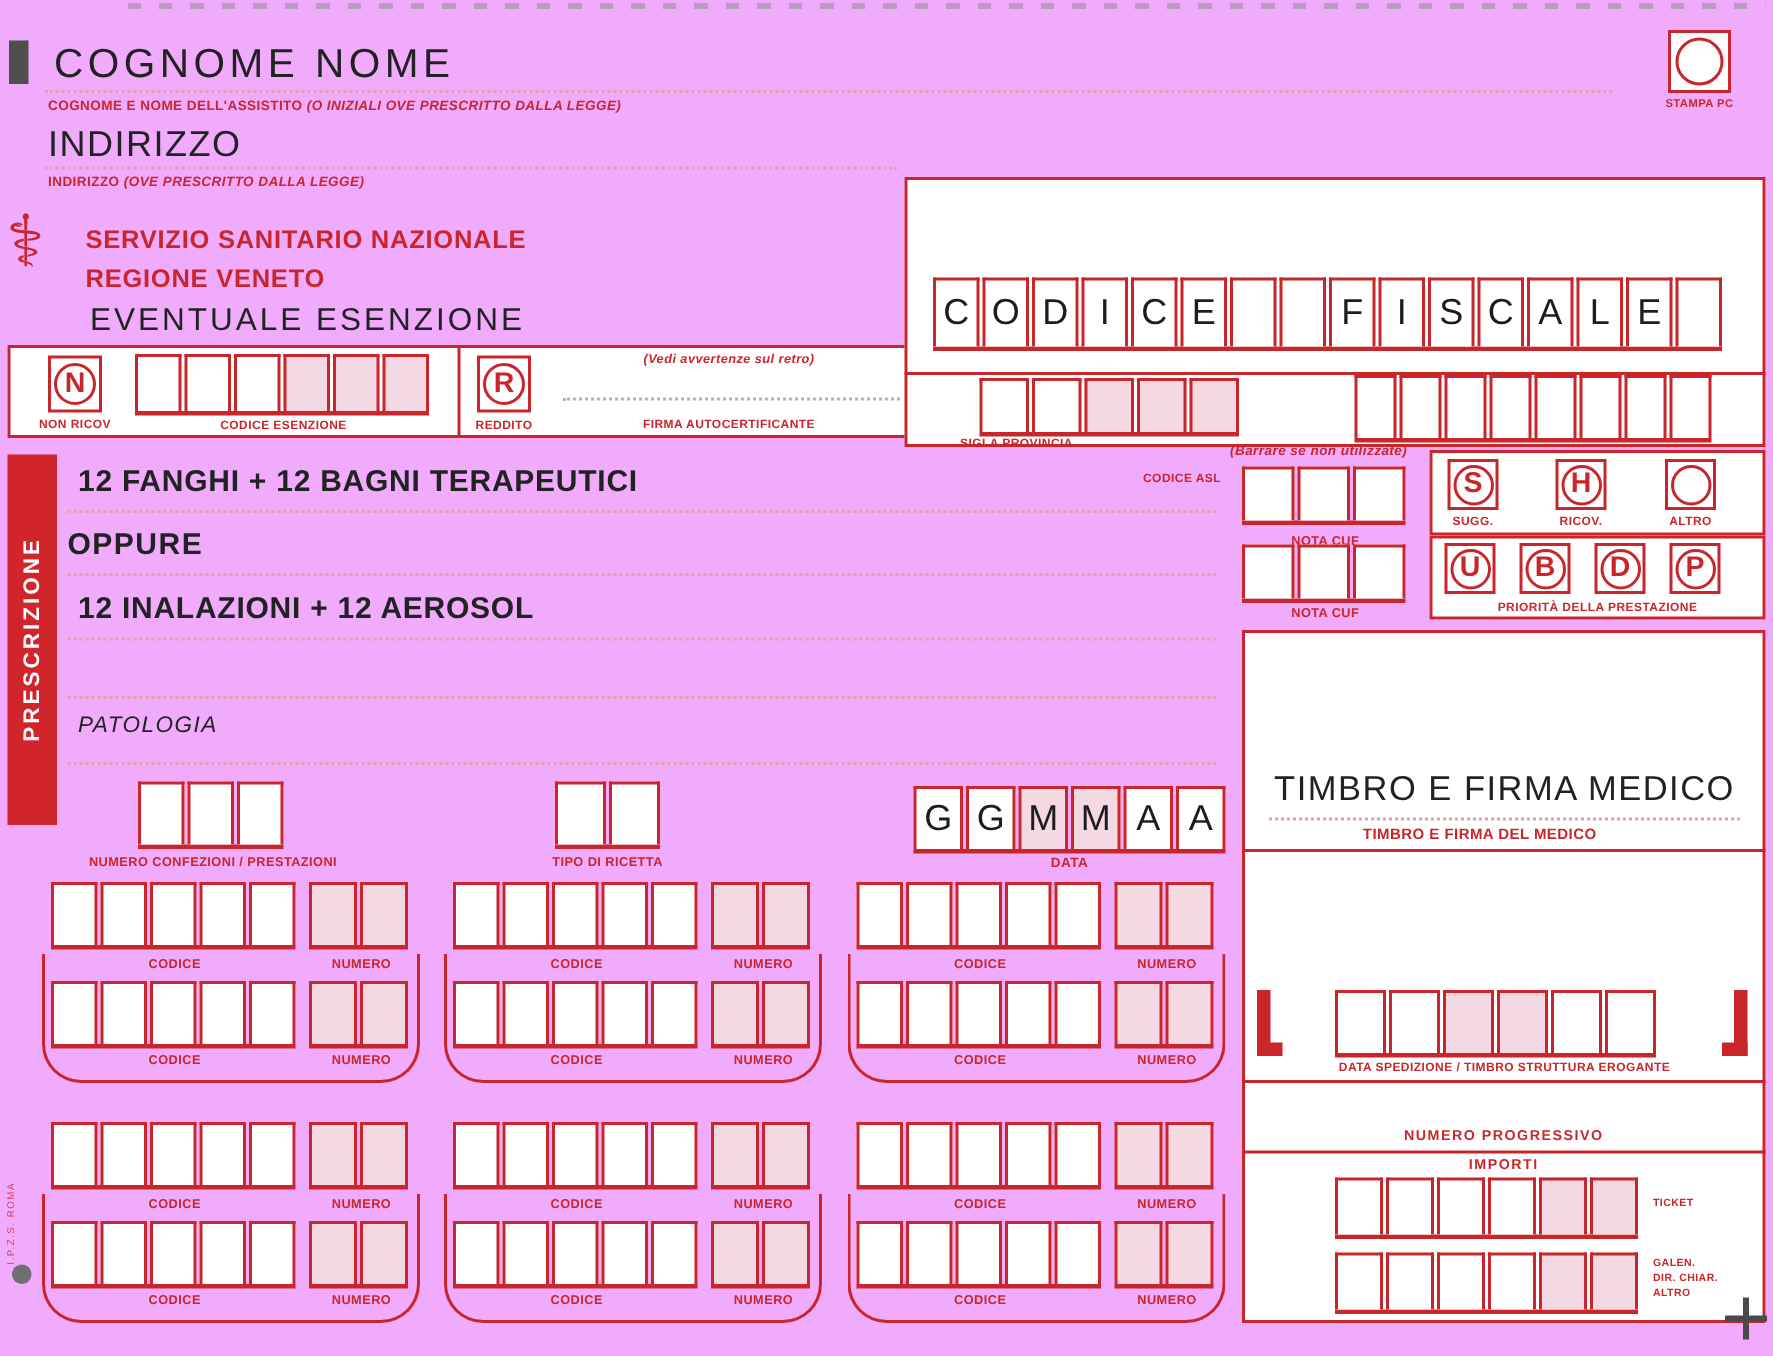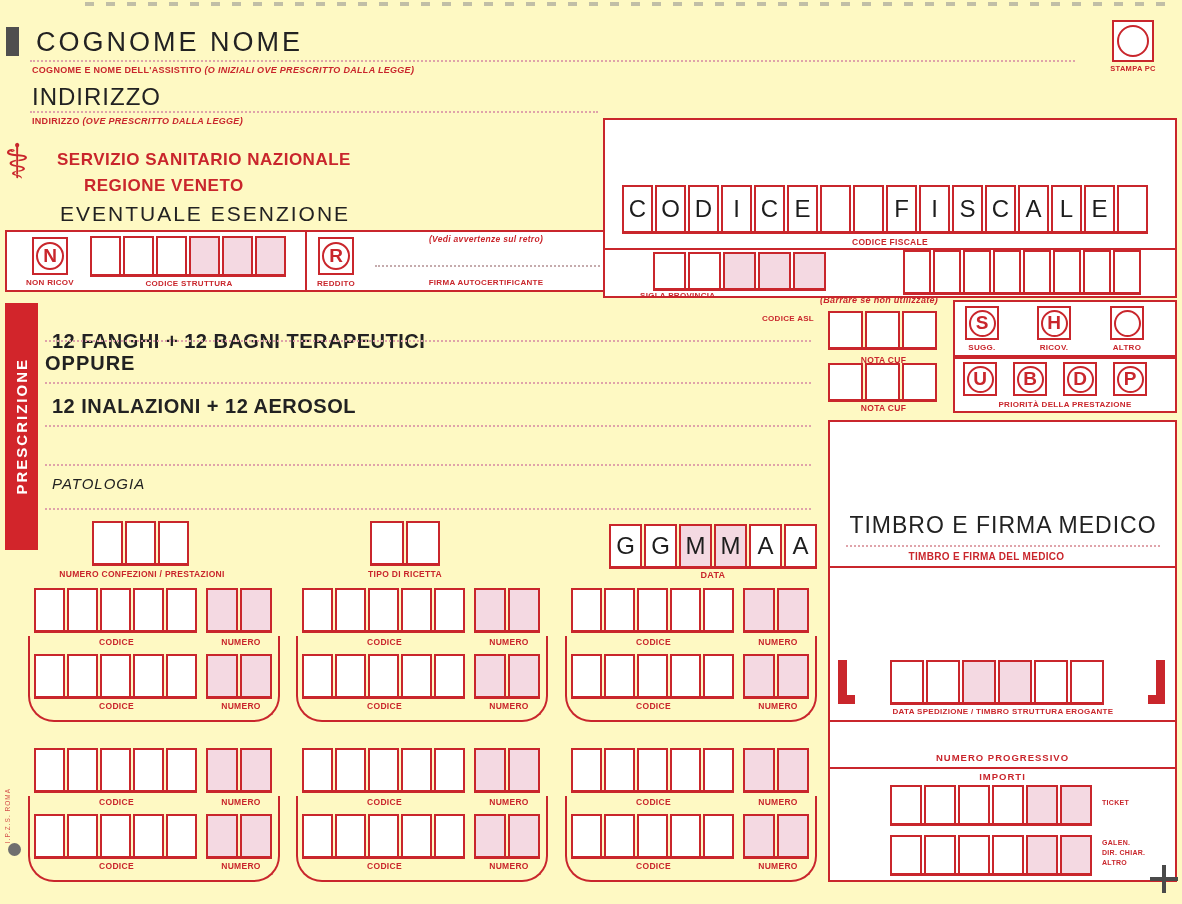--- a/index.html
+++ b/index.html
@@ -4,21 +4,21 @@
 <style>
   :root{
     --red:#c9262c;
     --strip:#d2252b;
     --pink:#f4d9e2;
     --dot:#dfa3aa;
     --ink:#1d1d1d;
   }
   *{box-sizing:border-box;margin:0;padding:0;}
   body{background:#e8e8e8;font-family:"Liberation Sans",sans-serif;}
-  .page{position:relative;width:1182px;height:904px;background:#fef9c3;overflow:hidden;}
+  .page{position:relative;width:1182px;height:904px;background:#f0abfc;overflow:hidden;}
 
   .abs{position:absolute;}
   .blacktitle{position:absolute;color:#222;white-space:nowrap;}
   .redlabel{position:absolute;color:var(--red);font-size:8.5px;font-weight:bold;letter-spacing:.3px;white-space:nowrap;}
   .redlabel.ctr{text-align:center;}
   .redlabel .note{font-style:italic;font-weight:bold;}
   .dotline{position:absolute;height:0;border-top:2px dotted var(--dot);}
   .panel{position:absolute;border:2px solid var(--red);background:#fff;}
   .hline{position:absolute;height:0;border-top:2px solid var(--red);}
   .vline{position:absolute;width:0;border-left:2px solid var(--red);}
@@ -63,21 +63,21 @@
   </div>
 
   <div class="blacktitle" style="left:32px;top:83px;font-size:24px;letter-spacing:1px;">INDIRIZZO</div>
   <div class="dotline" style="left:30px;top:111px;width:568px;"></div>
   <div class="redlabel" style="left:32px;top:116px;font-size:9px;">
     <span>INDIRIZZO</span> <span class="note">(OVE PRESCRITTO DALLA LEGGE)</span>
   </div>
 
   <div class="abs" style="left:4px;top:138px;font-size:48px;color:var(--red);line-height:1;">⚕</div>
   <div class="abs" style="left:57px;top:150px;font-size:17px;font-weight:bold;color:var(--red);letter-spacing:.5px;">SERVIZIO SANITARIO NAZIONALE</div>
-  <div class="abs" style="left:57px;top:176px;font-size:17px;font-weight:bold;color:var(--red);letter-spacing:.5px;margin-left:27px;">REGIONE VENETO</div>
+  <div class="abs" style="left:57px;top:176px;font-size:17px;font-weight:bold;color:var(--red);letter-spacing:.5px;">REGIONE VENETO</div>
   <div class="blacktitle" style="left:60px;top:202px;font-size:21px;letter-spacing:2px;">EVENTUALE  ESENZIONE</div>
 
   <div class="sq" style="left:1112px;top:20px;width:42px;height:42px;">
     <div class="circ" style="width:32px;height:32px;"></div>
   </div>
   <div class="redlabel ctr" style="left:1098px;top:64px;width:70px;font-size:7.5px;">STAMPA PC</div>
 
   <div class="panel" style="left:5px;top:230px;width:603px;height:62px;"></div>
   <div class="vline" style="left:305px;top:230px;height:62px;"></div>
   <div class="sq" style="left:32px;top:237px;width:36px;height:38px;">
@@ -85,21 +85,21 @@
   </div>
   <div class="redlabel ctr" style="left:12px;top:278px;width:76px;font-size:8px;">NON RICOV</div>
   <div class="cellrow" style="left:90px;top:236px;--cw:31px;--ch:38px;">
       <div class="cell"></div>
       <div class="cell"></div>
       <div class="cell"></div>
       <div class="cell pink"></div>
       <div class="cell pink"></div>
       <div class="cell pink"></div>
     </div>
-  <div class="redlabel ctr" style="left:90px;top:279px;width:198px;font-size:8px;">CODICE STRUTTURA</div>
+  <div class="redlabel ctr" style="left:90px;top:279px;width:198px;font-size:8px;">CODICE ESENZIONE</div>
   <div class="sq" style="left:318px;top:237px;width:36px;height:38px;">
     <div class="circ" style="width:28px;height:28px;font-size:19px;">R</div>
   </div>
   <div class="redlabel ctr" style="left:308px;top:279px;width:56px;font-size:8px;">REDDITO</div>
   <div class="redlabel ctr note" style="left:372px;top:234px;width:228px;font-size:8.5px;font-style:italic;font-weight:bold;">(Vedi avvertenze sul retro)</div>
   <div class="dotline" style="left:375px;top:265px;width:225px;border-top-color:#c5abad;"></div>
   <div class="redlabel ctr" style="left:372px;top:278px;width:228px;font-size:8px;">FIRMA AUTOCERTIFICANTE</div>
 
   <div class="panel" style="left:603px;top:118px;width:574px;height:180px;"></div>
   <div class="cellrow" style="left:622px;top:185px;--cw:31px;--ch:46px;">
@@ -113,21 +113,20 @@
       <div class="cell"></div>
       <div class="cell">F</div>
       <div class="cell">I</div>
       <div class="cell">S</div>
       <div class="cell">C</div>
       <div class="cell">A</div>
       <div class="cell">L</div>
       <div class="cell">E</div>
       <div class="cell"></div>
     </div>
-  <div class="redlabel ctr" style="left:603px;top:237px;width:574px;font-size:8.5px;">CODICE FISCALE</div>
   <div class="hline" style="left:603px;top:248px;width:574px;"></div>
   <div class="cellrow" style="left:653px;top:252px;--cw:33px;--ch:36px;">
       <div class="cell"></div>
       <div class="cell"></div>
       <div class="cell pink"></div>
       <div class="cell pink"></div>
       <div class="cell pink"></div>
     </div>
   <div class="redlabel" style="left:640px;top:291px;font-size:8px;">SIGLA PROVINCIA</div>
   <div class="redlabel" style="left:762px;top:291px;font-size:8px;margin-top:23px;">CODICE ASL</div>
@@ -139,21 +138,21 @@
       <div class="cell"></div>
       <div class="cell"></div>
       <div class="cell"></div>
       <div class="cell"></div>
     </div>
 
   <div class="vstrip" style="left:5px;top:303px;width:33px;height:247px;">
     <span>PRESCRIZIONE</span>
   </div>
 
-  <div class="blacktitle" style="left:52px;top:310px;font-size:20px;font-weight:bold;letter-spacing:.5px;margin-top:20px;">12 FANGHI + 12 BAGNI TERAPEUTICI</div>
+  <div class="blacktitle" style="left:52px;top:310px;font-size:20px;font-weight:bold;letter-spacing:.5px;">12 FANGHI + 12 BAGNI TERAPEUTICI</div>
   <div class="dotline" style="left:45px;top:340px;width:766px;"></div>
   <div class="blacktitle" style="left:45px;top:352px;width:300px;font-size:20px;font-weight:bold;letter-spacing:1px;">OPPURE</div>
   <div class="dotline" style="left:45px;top:382px;width:766px;"></div>
   <div class="blacktitle" style="left:52px;top:395px;font-size:20px;font-weight:bold;letter-spacing:.5px;">12 INALAZIONI + 12 AEROSOL</div>
   <div class="dotline" style="left:45px;top:425px;width:766px;"></div>
   <div class="dotline" style="left:45px;top:464px;width:766px;"></div>
   <div class="blacktitle" style="left:52px;top:475px;font-size:15px;font-style:italic;letter-spacing:1px;">PATOLOGIA</div>
   <div class="dotline" style="left:45px;top:508px;width:766px;"></div>
 
   <div class="redlabel note" style="left:820px;top:295px;font-size:9px;font-style:italic;">(Barrare se non utilizzate)</div>

